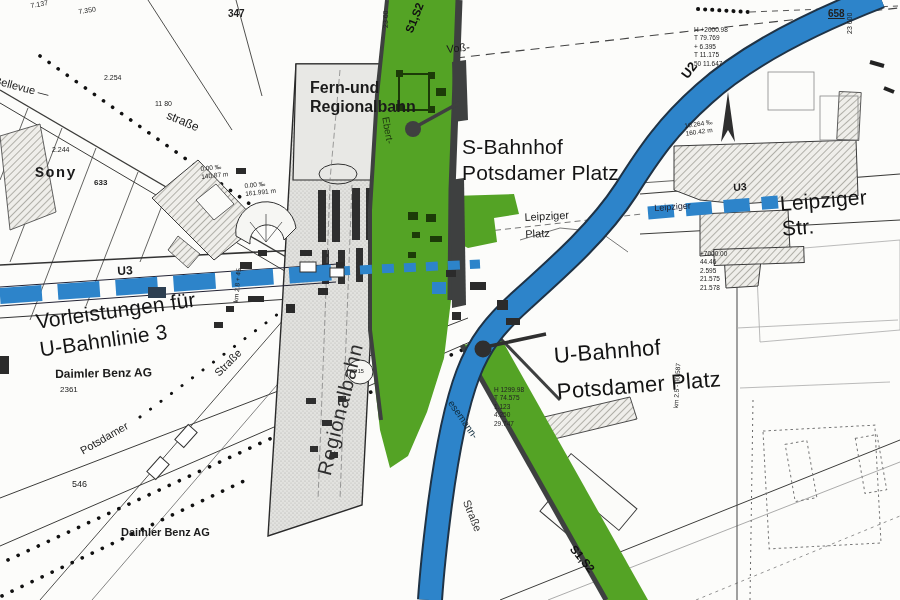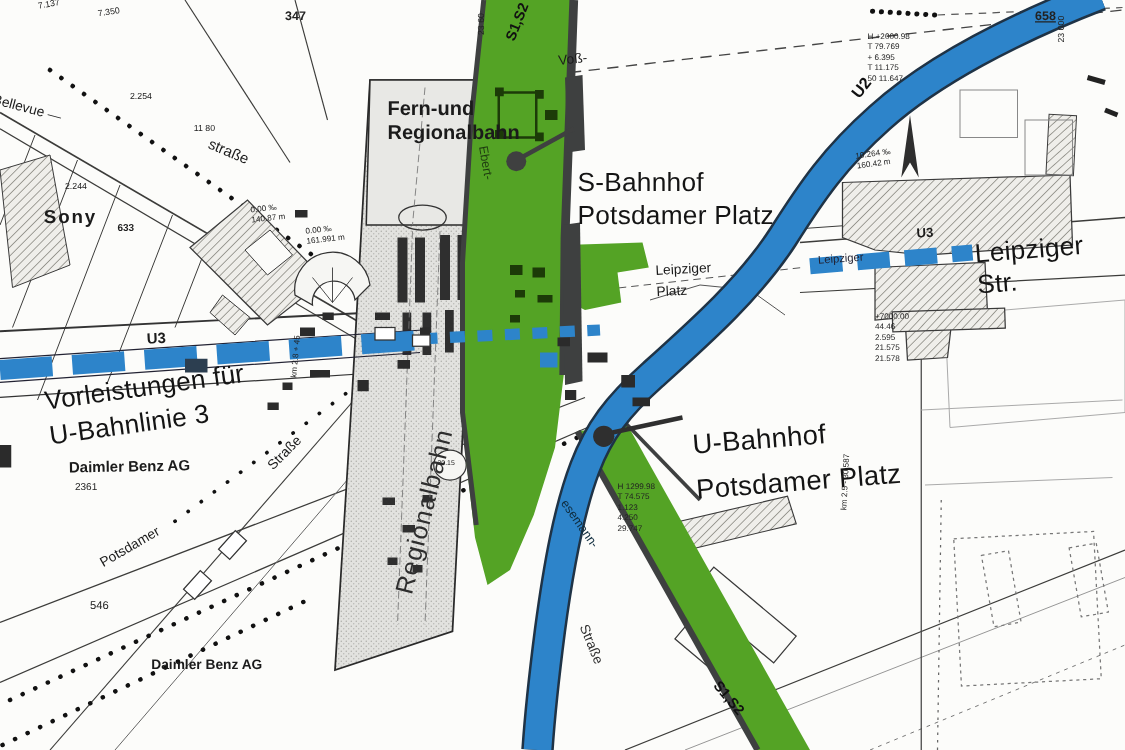--- a/index.html
+++ b/index.html
@@ -240,21 +240,21 @@
   <div class="lbl" style="left:446px;top:43px;transform:rotate(-6deg);font-size:11px;">Voß-</div>
   <div class="lbl" style="left:654px;top:203px;transform:rotate(-4deg);font-size:9px;color:#223;">Leipziger</div>
   <div class="lbl" style="left:524px;top:209px;transform:rotate(-3deg);font-size:11px;line-height:1.55;">Leipziger
 Platz</div>
   <div class="lbl" style="left:391px;top:116px;transform:rotate(80deg);font-size:10px;color:#1e3a10;">Ebert-</div>
   <div class="lbl" style="left:455px;top:398px;transform:rotate(55deg);font-size:10px;color:#0f2c3e;">esemann-</div>
   <div class="lbl" style="left:472px;top:498px;transform:rotate(68deg);font-size:11px;color:#333;">Straße</div>
   <div class="lbl" style="left:78px;top:446px;transform:rotate(-30deg);font-size:11px;">Potsdamer</div>
   <div class="lbl" style="left:212px;top:370px;transform:rotate(-45deg);font-size:11px;">Straße</div>
 
-  <div class="lbl bold" style="left:35px;top:165px;font-size:15px;letter-spacing:1.5px;">Sony</div>
+  <div class="lbl bold" style="left:35px;top:165px;font-size:15px;letter-spacing:1.5px;font-family:Liberation Mono, monospace;">Sony</div>
   <div class="lbl bold" style="left:55px;top:367px;transform:rotate(-1deg);font-size:12px;">Daimler  Benz  AG</div>
   <div class="lbl bold" style="left:121px;top:526px;font-size:11px;">Daimler  Benz  AG</div>
 
   <div class="lbl tiny bold" style="left:228px;top:8px;font-size:10px;">347</div>
   <div class="lbl tiny bold" style="left:828px;top:8px;font-size:10px;text-decoration:underline;">658</div>
   <div class="lbl tiny" style="left:382px;top:28px;transform:rotate(-90deg);">23 60</div>
   <div class="lbl tiny" style="left:846px;top:34px;transform:rotate(-90deg);">23 000</div>
   <div class="lbl tiny" style="left:30px;top:2px;transform:rotate(-10deg);">7.137</div>
   <div class="lbl tiny" style="left:78px;top:8px;transform:rotate(-8deg);">7.350</div>
   <div class="lbl tiny" style="left:104px;top:74px;">2.254</div>

